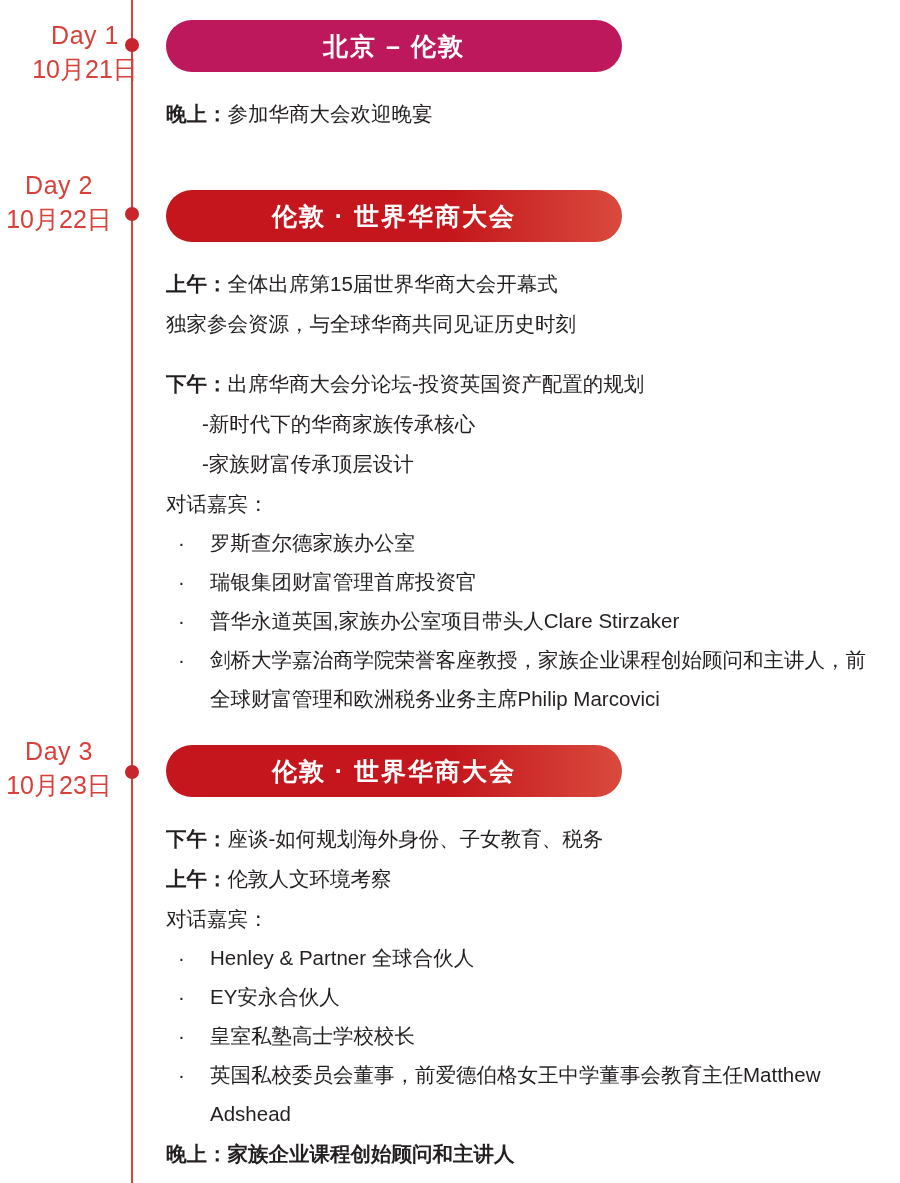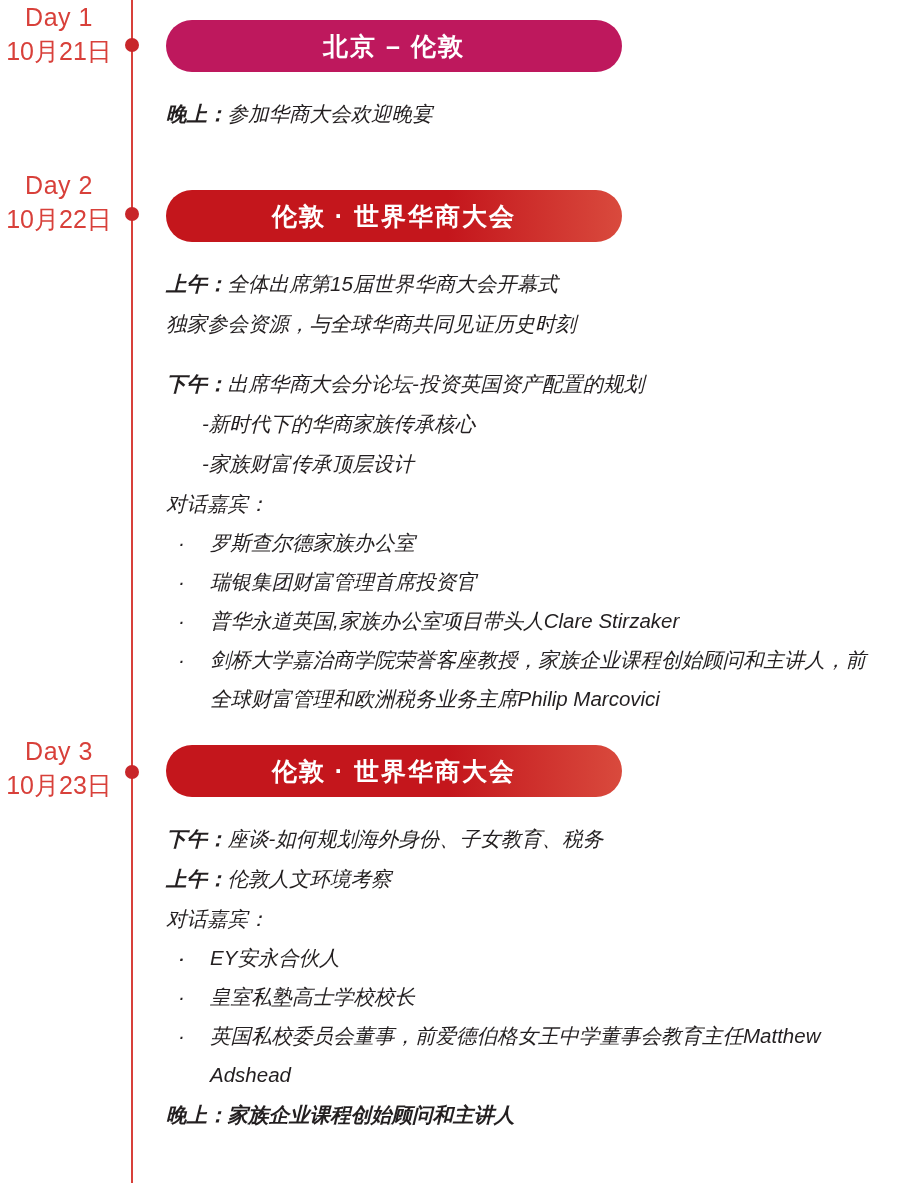--- a/index.html
+++ b/index.html
@@ -46,21 +46,21 @@
     color: #d8403a;
     line-height: 1.35;
   }
   .day-label .day-en {
     font-size: 25px;
     letter-spacing: 0.5px;
   }
   .day-label .day-cn {
     font-size: 25px;
   }
-  .day-label.d1 { top: 1px; }
+  .day-label.d1 { top: 19px; padding-left: 26px; }
   .day-label.d2 { top: 169px; }
   .day-label.d3 { top: 735px; }
 
   
   .col {
     position: absolute;
     left: 166px;
     width: 720px;
   }
 
@@ -80,21 +80,21 @@
   }
   .pill.grad {
     background: linear-gradient(90deg, #c4161c 0%, #c4161c 62%, #d94a3d 100%);
   }
 
   .block { position: absolute; }
   .block.b1 { top: 20px; }
   .block.b2 { top: 190px; }
   .block.b3 { top: 745px; }
 
-  .body-text { margin-top: 22px; font-style: italic; }
+  .body-text { margin-top: 22px; }
 
   .line {
     font-size: 20.5px;
     line-height: 1.95;
     color: #231f20;
     white-space: nowrap;
   }
   .line .lead {
     font-weight: bold;
   }
@@ -183,21 +183,21 @@
     <div class="pill grad">伦敦 · 世界华商大会</div>
     <div class="body-text">
       <div class="line">
         <span class="lead">下午：</span><span>座谈-如何规划海外身份、子女教育、税务</span>
       </div>
       <div class="line">
         <span class="lead">上午：</span><span>伦敦人文环境考察</span>
       </div>
       <div class="line">对话嘉宾：</div>
       <ul class="guests">
-        <li><span class="bullet">·</span></li>
+        <li><span class="bullet">·</span><span>Henley &amp; Partner 全球合伙人</span></li>
         <li><span class="bullet">·</span><span>EY安永合伙人</span></li>
         <li><span class="bullet">·</span><span>皇室私塾高士学校校长</span></li>
         <li class="tight"><span class="bullet">·</span><span>英国私校委员会董事，前爱德伯格女王中学董事会教育主任Matthew Adshead</span></li>
       </ul>
       <div class="line">
         <span class="lead">晚上：</span><span class="lead">家族企业课程创始顾问和主讲人</span>
       </div>
     </div>
   </div>
 

